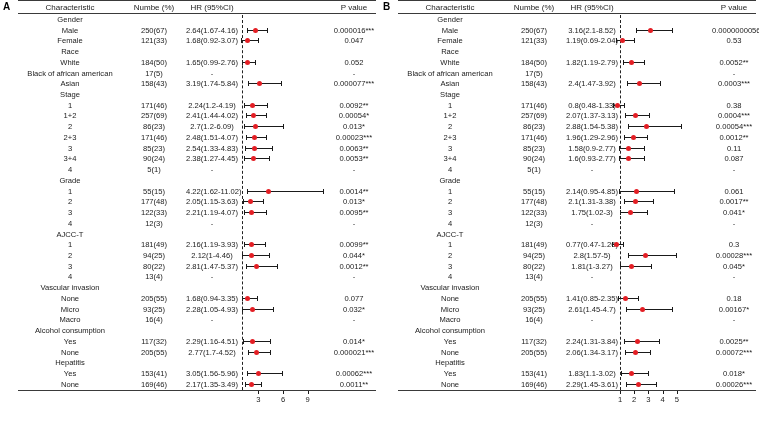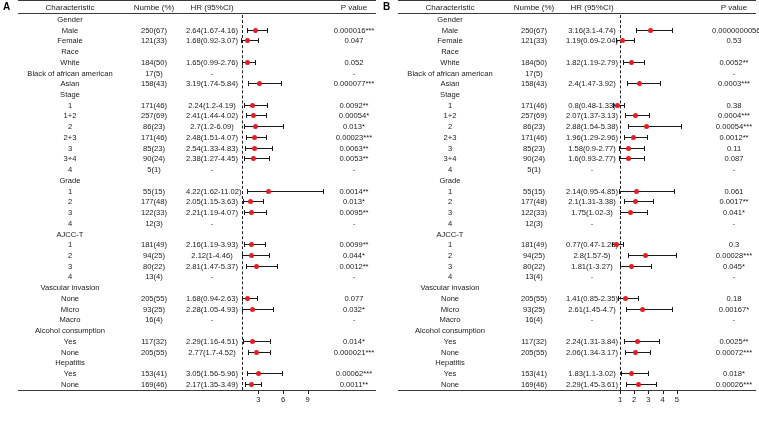--- a/index.html
+++ b/index.html
@@ -309,21 +309,21 @@
           <div class="row">
             <div class="c char">Vascular invasion</div>
             <div class="c num"></div>
             <div class="c hrc"></div>
             <div class="c plot plotcell"></div>
             <div class="c pv"></div>
           </div>
           <div class="row">
             <div class="c char">None</div>
             <div class="c num">205(55)</div>
-            <div class="c hrc">1.68(0.94-2.63)</div>
+            <div class="c hrc">1.68(0.94-3.35)</div>
             <div class="c plot plotcell">
               <div class="whisker" style="left: 3.508px; width: 16.974px;"></div>
               <div class="cap" style="left: 3.508px;"></div>
               <div class="cap" style="left: 19.482px;"></div>
               <div class="dot" style="left: 9.576px; background: rgb(227, 30, 36);"></div>
             </div>
             <div class="c pv">0.077</div>
           </div>
           <div class="row">
             <div class="c char">Micro</div>
@@ -433,21 +433,21 @@
           <div class="row">
             <div class="c char">Gender</div>
             <div class="c num"></div>
             <div class="c hrc"></div>
             <div class="c plot plotcell"></div>
             <div class="c pv"></div>
           </div>
           <div class="row">
             <div class="c char">Male</div>
             <div class="c num">250(67)</div>
-            <div class="c hrc">3.16(3.1-4.74)</div>
+            <div class="c hrc">3.16(2.1-8.52)</div>
             <div class="c plot plotcell">
               <div class="whisker" style="left: 17.62px; width: 37.488px;"></div>
               <div class="cap" style="left: 17.62px;"></div>
               <div class="cap" style="left: 54.108px;"></div>
               <div class="dot" style="left: 32.672px; background: rgb(227, 30, 36);"></div>
             </div>
             <div class="c pv">0.0000000056***</div>
           </div>
           <div class="row">
             <div class="c char">Female</div>

